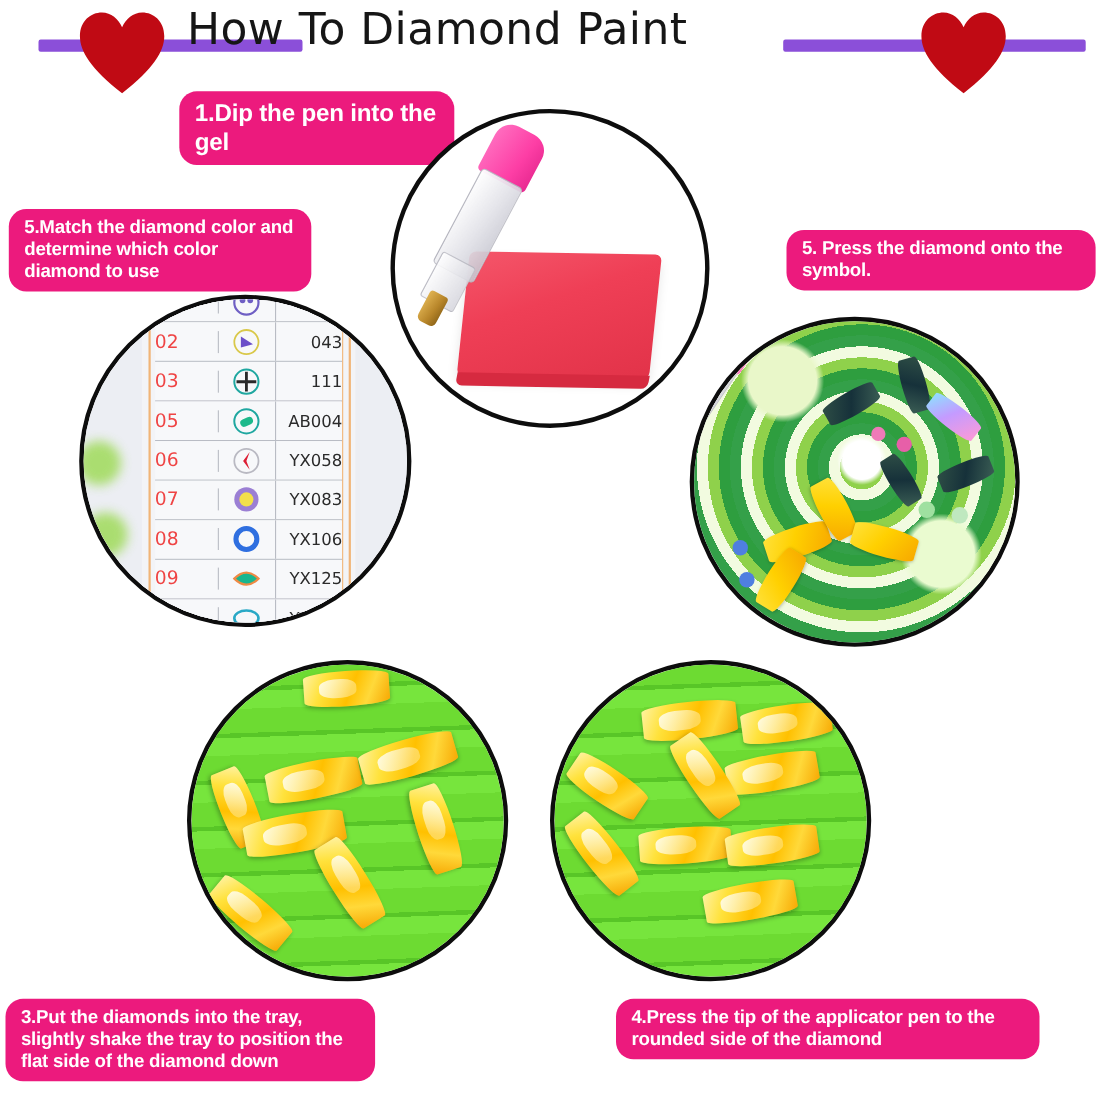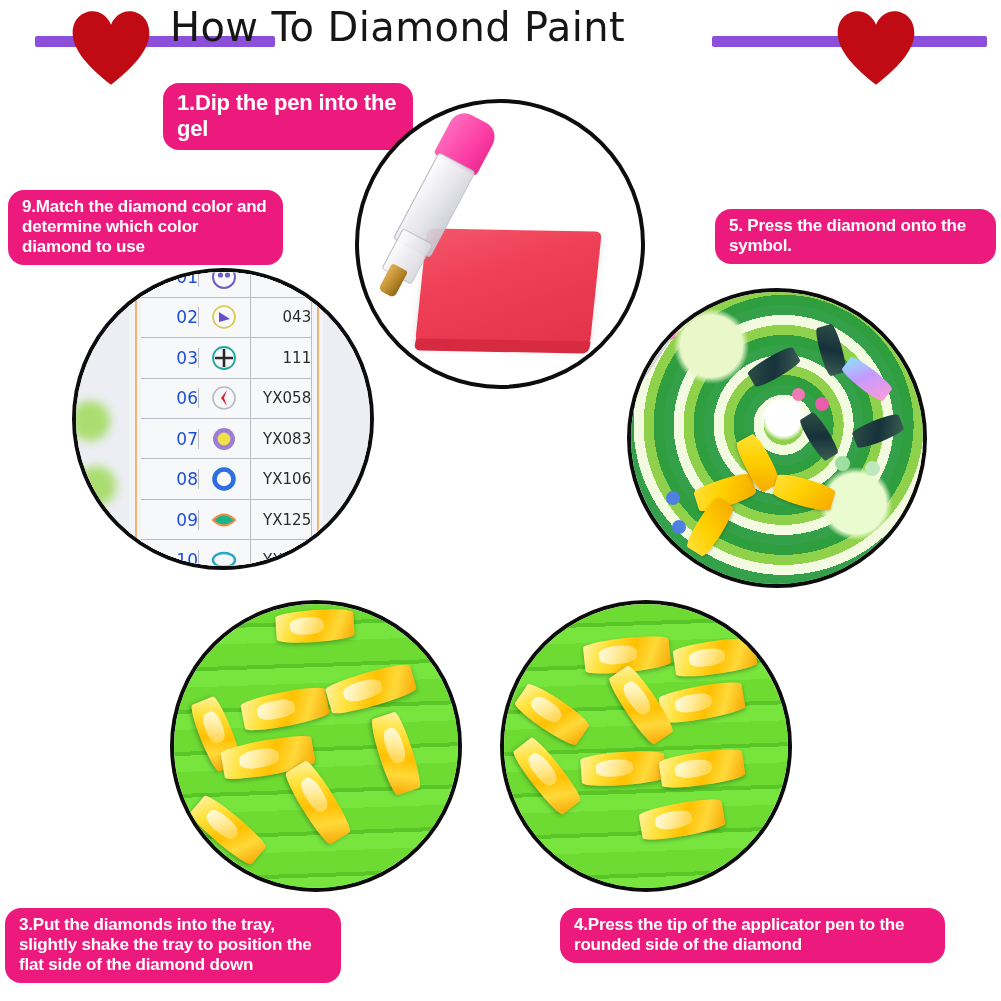--- a/index.html
+++ b/index.html
@@ -60,21 +60,21 @@
   #panel-1 .pen{left:96px;top:16px;transform:rotate(28deg);}
 
   
   .chart-bg{position:absolute;inset:0;background:#eceef3;}
   .chart-paper{position:absolute;left:18%;top:-6%;width:66%;height:112%;background:#f3f4f7;}
   .vstripe{position:absolute;top:0;bottom:0;width:2px;background:#f0a860;opacity:.85;}
   .legend-table{position:absolute;left:22%;top:-5%;width:58%;height:110%;
      display:flex;flex-direction:column;}
   .lrow{flex:1;display:flex;align-items:center;border-bottom:1px solid #b9bcc4;
      background:#f7f8fa;}
-  .lrow .c-no{width:34%;text-align:right;font-size:17px;color:#1d4ed8;
+  .lrow .c-no{width:34%;text-align:left;font-size:17px;color:#ef4444;
      font-family:"DejaVu Sans", sans-serif;border-right:1px solid #b9bcc4;}
   .lrow .c-sym{width:30%;display:flex;align-items:center;justify-content:center;
      border-right:1px solid #b9bcc4;height:100%;}
   .lrow .c-code{width:36%;text-align:right;font-size:15px;color:#2b2b2b;
      font-family:"DejaVu Sans", sans-serif;}
   .sym{width:26px;height:26px;border-radius:50%;display:block;}
   .greenblur{position:absolute;left:-2%;width:40px;height:40px;border-radius:50%;
      filter:blur(5px);background:#9ad94f;opacity:.8;}
 
   
@@ -120,21 +120,21 @@
   <div class="heart right">
     <svg viewBox="0 0 100 96">
         <path d="M50 92 C16 66 4 46 4 30 C4 13 16 4 28 4 C38 4 46 11 50 20 C54 11 62 4 72 4 C84 4 96 13 96 30 C96 46 84 66 50 92Z" fill="#c00a14"></path>
       </svg>
   </div>
 
   <div id="page-title">How To Diamond Paint</div>
 </div>
 
 <div class="label" id="label-1">1.Dip the pen into the gel</div>
-<div class="label" id="label-2">9.Match the diamond color and determine which color diamond to use</div>
+<div class="label" id="label-2">5.Match the diamond color and determine which color diamond to use</div>
 <div class="label" id="label-5">5. Press the diamond onto the symbol.</div>
 <div class="label" id="label-3">3.Put the diamonds into the tray, slightly shake the tray to position the flat side of the diamond down</div>
 <div class="label" id="label-4">4.Press the tip of the applicator pen to the rounded side of the diamond</div>
 
 <div class="circle" id="panel-1">
   <div class="scene">
     <div class="gel-pad"></div>
     <div class="pen">
       <div class="cap"></div>
       <div class="barrel"></div>
@@ -177,20 +177,30 @@
         </div>
         <div class="lrow">
           <div class="c-no">03</div>
           <div class="c-sym">
             <svg class="sym" viewBox="0 0 26 26">
               <circle cx="13" cy="13" r="11" fill="none" stroke="#1fa7a0" stroke-width="1.8"></circle>
               <path d="M13 4 V22 M4 13 H22" stroke="#2a2a2a" stroke-width="2.6"></path>
             </svg>
           </div>
           <div class="c-code">111</div>
+        </div>
+        <div class="lrow">
+          <div class="c-no">05</div>
+          <div class="c-sym">
+            <svg class="sym" viewBox="0 0 26 26">
+              <circle cx="13" cy="13" r="11" fill="none" stroke="#1fa7a0" stroke-width="1.8"></circle>
+              <rect x="7" y="10" width="12" height="7" rx="3.5" fill="#1db98b" transform="rotate(-24 13 13)"></rect>
+            </svg>
+          </div>
+          <div class="c-code">AB004</div>
         </div>
         <div class="lrow">
           <div class="c-no">06</div>
           <div class="c-sym">
             <svg class="sym" viewBox="0 0 26 26">
               <circle cx="13" cy="13" r="11" fill="none" stroke="#b9b9c2" stroke-width="1.6"></circle>
               <path d="M16 5 L10 13 L16 21 L13 13 Z" fill="#dd1f35"></path>
             </svg>
           </div>
           <div class="c-code">YX058</div>

